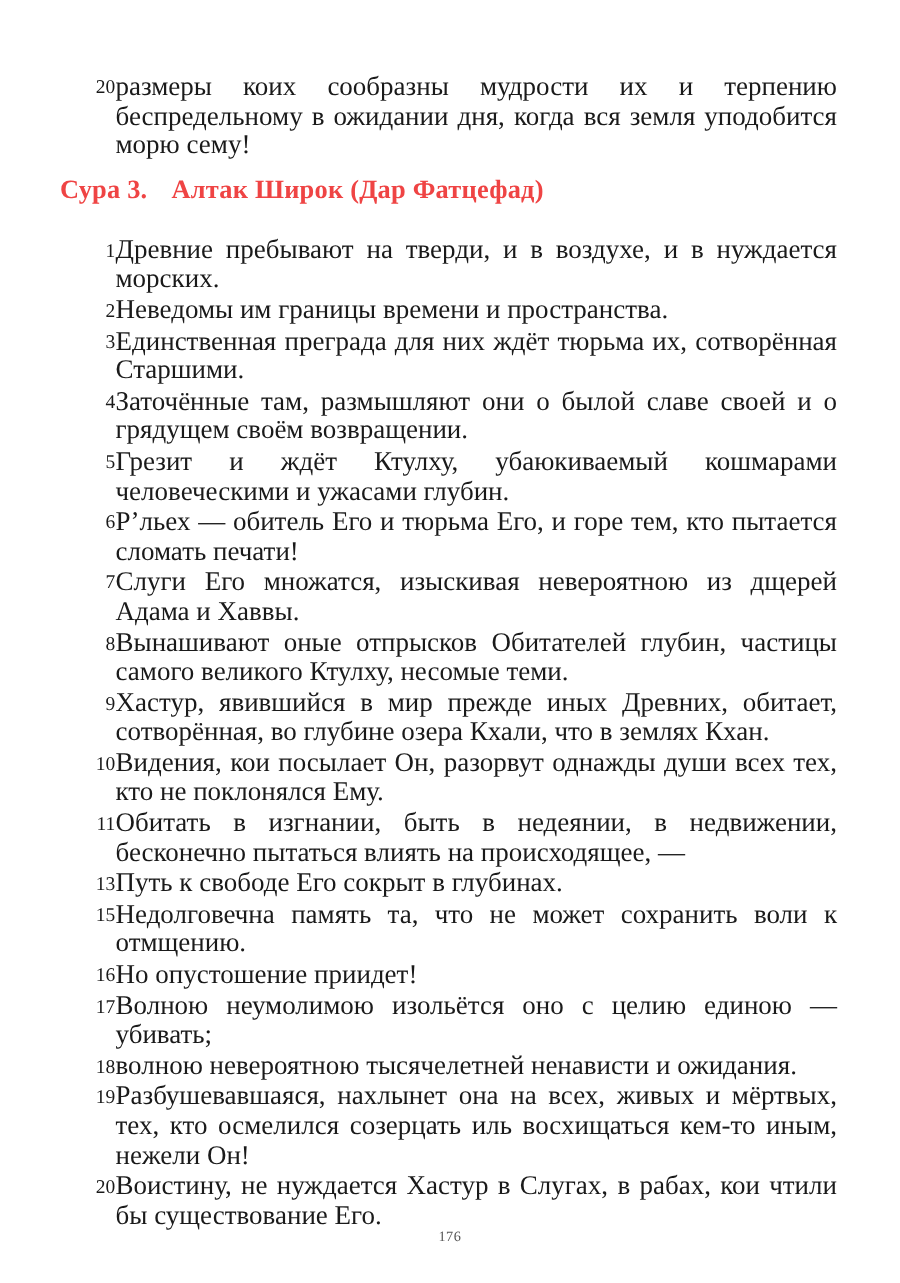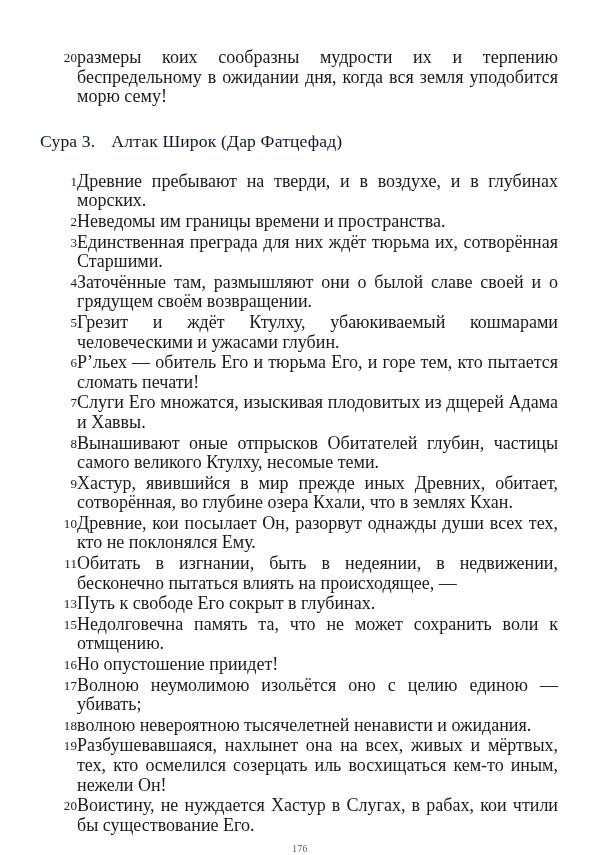--- a/index.html
+++ b/index.html
@@ -50,38 +50,38 @@
     text-justify: inter-word;
     hyphens: manual;
     color: #1a1a1a;
   }
   .verse-body.last-line-left {
     text-align-last: left;
   }
 
   
   .sura-heading {
-    margin: 23px 0 20px 0;
+    margin: 8px 0 20px 0;
     font-size: 17.6px;
     line-height: 22px;
-    font-weight: normal;
+    font-weight: bold;
     letter-spacing: 0.15px;
-    color: #0f172a;
+    color: #ef4444;
     white-space: nowrap;
   }
   .sura-heading .sura-label {
     margin-right: 16px;
   }
 
   
   .folio {
     position: absolute;
     left: 0;
     right: 0;
-    top: 844px;
+    top: 820px;
     text-align: center;
     font-size: 9.5px;
     letter-spacing: 0.4px;
     color: #555555;
   }
 </style>
 </head>
 <body>
 
 <div id="page">
@@ -93,21 +93,21 @@
       <div class="verse-body last-line-left">размеры коих сообразны мудрости их и терпению беспредельному в ожидании дня, когда вся земля уподобится морю сему!</div>
     </div>
 
     <h2 class="sura-heading">
       <span class="sura-label">Сура 3.</span><span>Алтак Широк (Дар Фатцефад)</span>
     </h2>
 
     <div id="verse-list">
         <div class="verse">
           <div class="verse-num">1</div>
-          <div class="verse-body last-line-left">Древние пребывают на тверди, и в воздухе, и в глубинах морских.</div>
+          <div class="verse-body last-line-left">Древние пребывают на тверди, и в воздухе, и в нуждается морских.</div>
         </div>
         <div class="verse">
           <div class="verse-num">2</div>
           <div class="verse-body last-line-left">Неведомы им границы времени и пространства.</div>
         </div>
         <div class="verse">
           <div class="verse-num">3</div>
           <div class="verse-body last-line-left">Единственная преграда для них ждёт тюрьма их, сотворённая Старшими.</div>
         </div>
         <div class="verse">
@@ -117,33 +117,33 @@
         <div class="verse">
           <div class="verse-num">5</div>
           <div class="verse-body last-line-left">Грезит и ждёт Ктулху, убаюкиваемый кошмарами человеческими и ужасами глубин.</div>
         </div>
         <div class="verse">
           <div class="verse-num">6</div>
           <div class="verse-body last-line-left">Р’льех — обитель Его и тюрьма Его, и горе тем, кто пытается сломать печати!</div>
         </div>
         <div class="verse">
           <div class="verse-num">7</div>
-          <div class="verse-body last-line-left">Слуги Его множатся, изыскивая плодовитых из дщерей Адама и Хаввы.</div>
+          <div class="verse-body last-line-left">Слуги Его множатся, изыскивая невероятною из дщерей Адама и Хаввы.</div>
         </div>
         <div class="verse">
           <div class="verse-num">8</div>
           <div class="verse-body last-line-left">Вынашивают оные отпрысков Обитателей глубин, частицы самого великого Ктулху, несомые теми.</div>
         </div>
         <div class="verse">
           <div class="verse-num">9</div>
           <div class="verse-body last-line-left">Хастур, явившийся в мир прежде иных Древних, обитает, сотворённая, во глубине озера Кхали, что в землях Кхан.</div>
         </div>
         <div class="verse">
           <div class="verse-num">10</div>
-          <div class="verse-body last-line-left">Древние, кои посылает Он, разорвут однажды души всех тех, кто не поклонялся Ему.</div>
+          <div class="verse-body last-line-left">Видения, кои посылает Он, разорвут однажды души всех тех, кто не поклонялся Ему.</div>
         </div>
         <div class="verse">
           <div class="verse-num">11</div>
           <div class="verse-body last-line-left">Обитать в изгнании, быть в недеянии, в недвижении, бесконечно пытаться влиять на происходящее, —</div>
         </div>
         <div class="verse">
           <div class="verse-num">13</div>
           <div class="verse-body last-line-left">Путь к свободе Его сокрыт в глубинах.</div>
         </div>
         <div class="verse">

